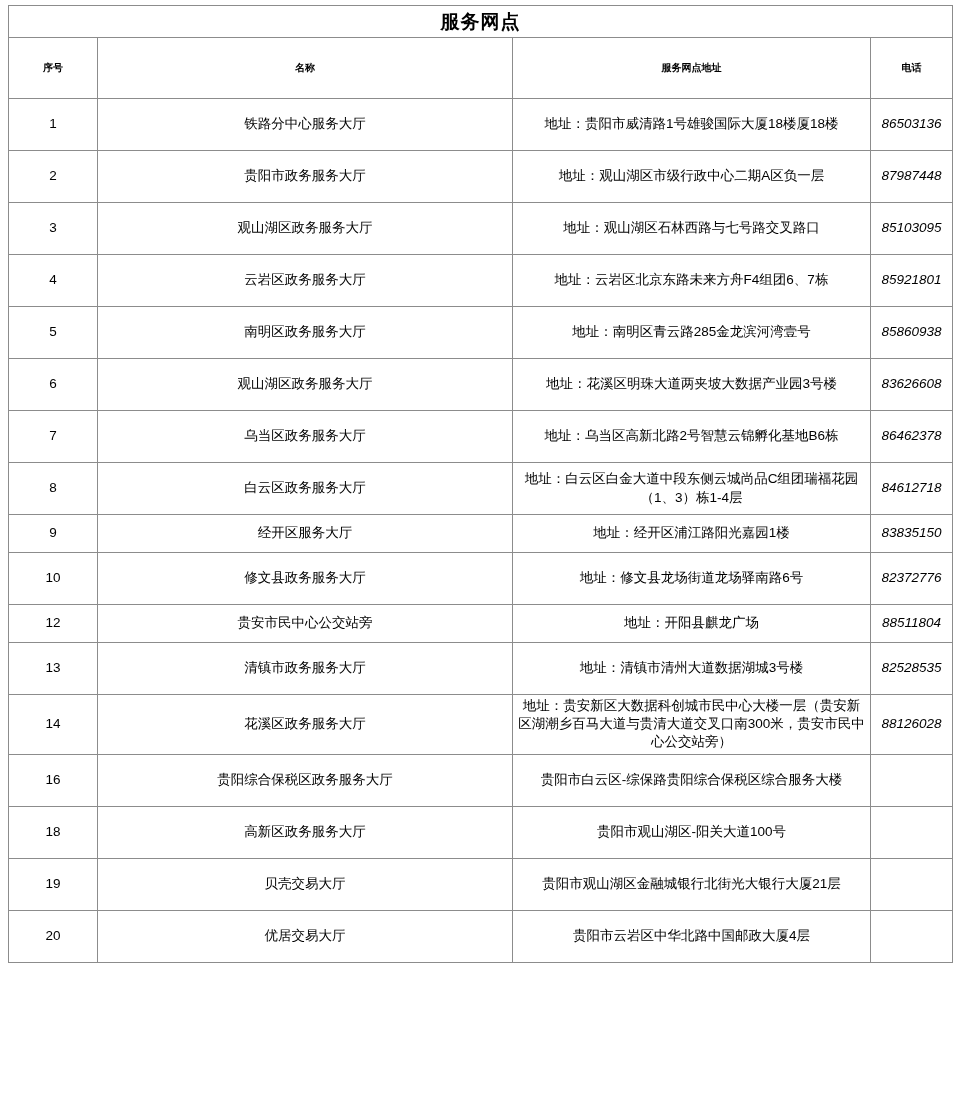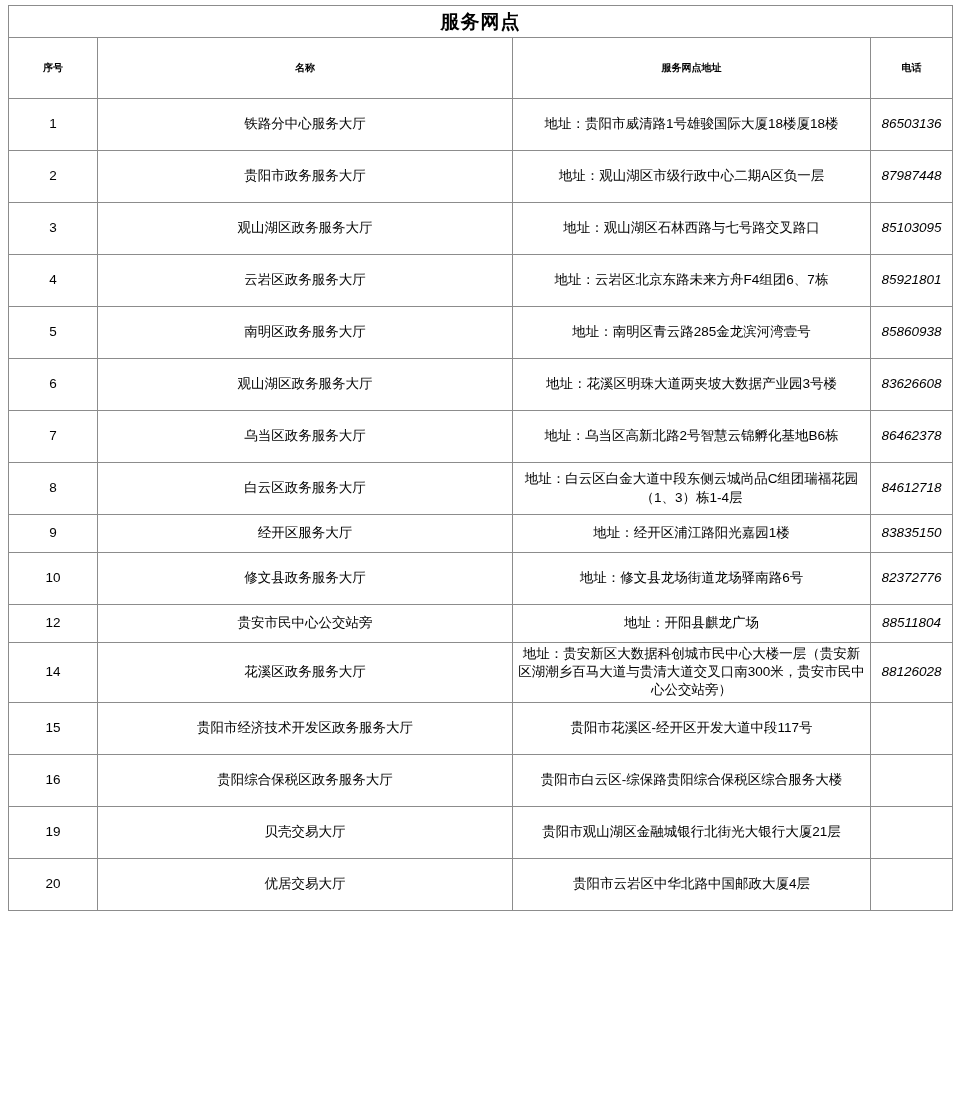--- a/index.html
+++ b/index.html
@@ -151,39 +151,45 @@
           <td class="name">修文县政务服务大厅</td>
           <td class="addr">地址：修文县龙场街道龙场驿南路6号</td>
           <td class="phone">82372776</td>
         </tr>
         <tr class="data-row compact">
           <td class="idx">12</td>
           <td class="name">贵安市民中心公交站旁</td>
           <td class="addr">地址：开阳县麒龙广场</td>
           <td class="phone">88511804</td>
         </tr>
+        <tr class="data-row">
+          <td class="idx">13</td>
+          <td class="name">清镇市政务服务大厅</td>
+          <td class="addr">地址：清镇市清州大道数据湖城3号楼</td>
+          <td class="phone">82528535</td>
+        </tr>
         <tr class="data-row tall2">
           <td class="idx">14</td>
           <td class="name">花溪区政务服务大厅</td>
           <td class="addr">地址：贵安新区大数据科创城市民中心大楼一层（贵安新区湖潮乡百马大道与贵清大道交叉口南300米，贵安市民中心公交站旁）</td>
           <td class="phone">88126028</td>
         </tr>
         <tr class="data-row">
-          <td class="idx">15</td>
-          <td class="name">贵阳市经济技术开发区政务服务大厅</td>
-          <td class="addr">贵阳市花溪区-经开区开发大道中段117号</td>
-          <td class="phone"></td>
-        </tr>
-        <tr class="data-row">
           <td class="idx">16</td>
           <td class="name">贵阳综合保税区政务服务大厅</td>
           <td class="addr">贵阳市白云区-综保路贵阳综合保税区综合服务大楼</td>
           <td class="phone"></td>
         </tr>
         <tr class="data-row">
+          <td class="idx">18</td>
+          <td class="name">高新区政务服务大厅</td>
+          <td class="addr">贵阳市观山湖区-阳关大道100号</td>
+          <td class="phone"></td>
+        </tr>
+        <tr class="data-row">
           <td class="idx">19</td>
           <td class="name">贝壳交易大厅</td>
           <td class="addr">贵阳市观山湖区金融城银行北街光大银行大厦21层</td>
           <td class="phone"></td>
         </tr>
         <tr class="data-row">
           <td class="idx">20</td>
           <td class="name">优居交易大厅</td>
           <td class="addr">贵阳市云岩区中华北路中国邮政大厦4层</td>
           <td class="phone"></td>

